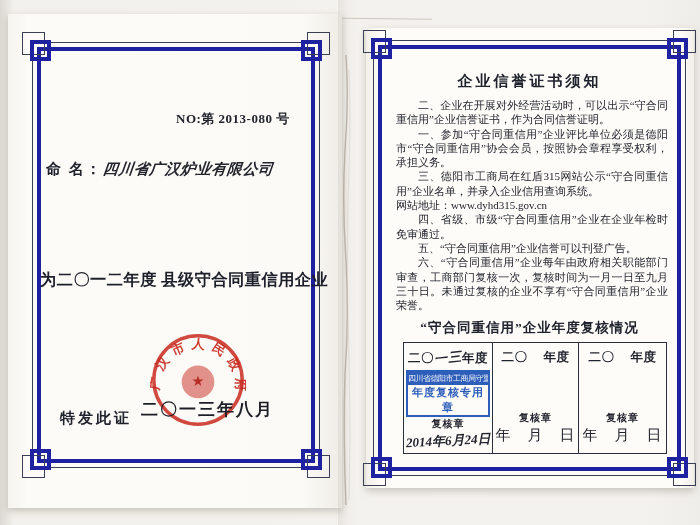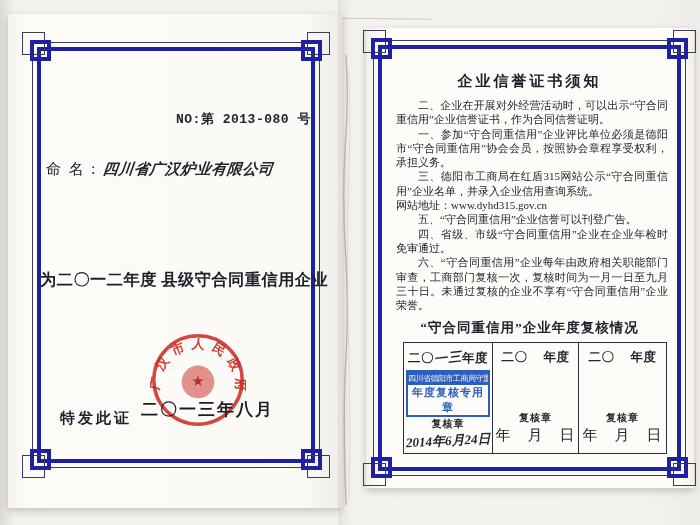--- a/index.html
+++ b/index.html
@@ -57,24 +57,24 @@
     background: linear-gradient(90deg, rgba(110,100,85,0.10) 0%, rgba(110,100,85,0.02) 30%, rgba(255,255,255,0) 60%);
   }
   .back-edge {
     position: absolute; left: 300px; top: 18px; width: 132px; height: 1px;
     background: #ccc8bf; transform: rotate(0.6deg);
   }
 
   
   .cert-no {
     position: absolute; left: 168px; top: 96px;
-    font-size: 13px; letter-spacing: 0.5px; color: #23242e; font-weight: 600; font-family: Liberation Mono, monospace;
+    font-size: 13px; letter-spacing: 0.5px; color: #23242e; font-weight: 600;
   }
   .name-row { position: absolute; left: 38px; top: 146px; white-space: nowrap; }
-  .name-label { font-size: 15px; font-weight: normal; color: #20222e; letter-spacing: 2px; text-align: right; }
+  .name-label { font-size: 15px; font-weight: bold; color: #20222e; letter-spacing: 2px; text-align: right; }
   .handwrite {
     font-style: italic; font-weight: 600; color: #23242c;
     display: inline-block; transform: skewX(-6deg);
   }
   .company { font-size: 15px; letter-spacing: 0.5px; }
   .award-title {
     position: absolute; left: 32px; top: 255px; width: 286px;
     font-size: 16.2px; font-weight: bold; color: #1d1f2b; letter-spacing: 0.5px;
     white-space: nowrap;
   }
@@ -207,22 +207,22 @@
       <div class="cbq br"></div>
     </div>
 
     <div class="notice-title">企业信誉证书须知</div>
 
     <div class="notice">
       <p>二、企业在开展对外经营活动时，可以出示“守合同重信用”企业信誉证书，作为合同信誉证明。</p>
       <p>一、参加“守合同重信用”企业评比单位必须是德阳市“守合同重信用”协会会员，按照协会章程享受权利，承担义务。</p>
       <p>三、德阳市工商局在红盾315网站公示“守合同重信用”企业名单，并录入企业信用查询系统。</p>
       <p class="no-indent">网站地址：www.dyhd315.gov.cn</p>
+      <p>四、省级、市级“守合同重信用”企业在企业年检时免审通过。</p>
       <p>五、“守合同重信用”企业信誉可以刊登广告。</p>
-      <p>四、省级、市级“守合同重信用”企业在企业年检时免审通过。</p>
       <p>六、“守合同重信用”企业每年由政府相关职能部门审查，工商部门复核一次，复核时间为一月一日至九月三十日。未通过复核的企业不享有“守合同重信用”企业荣誉。</p>
     </div>
 
     <div class="review-title">“守合同重信用”企业年度复核情况</div>
 
     <div class="review-table">
 
       <div class="t-col c1">
         <div class="year-header">
           <span>二〇</span>

